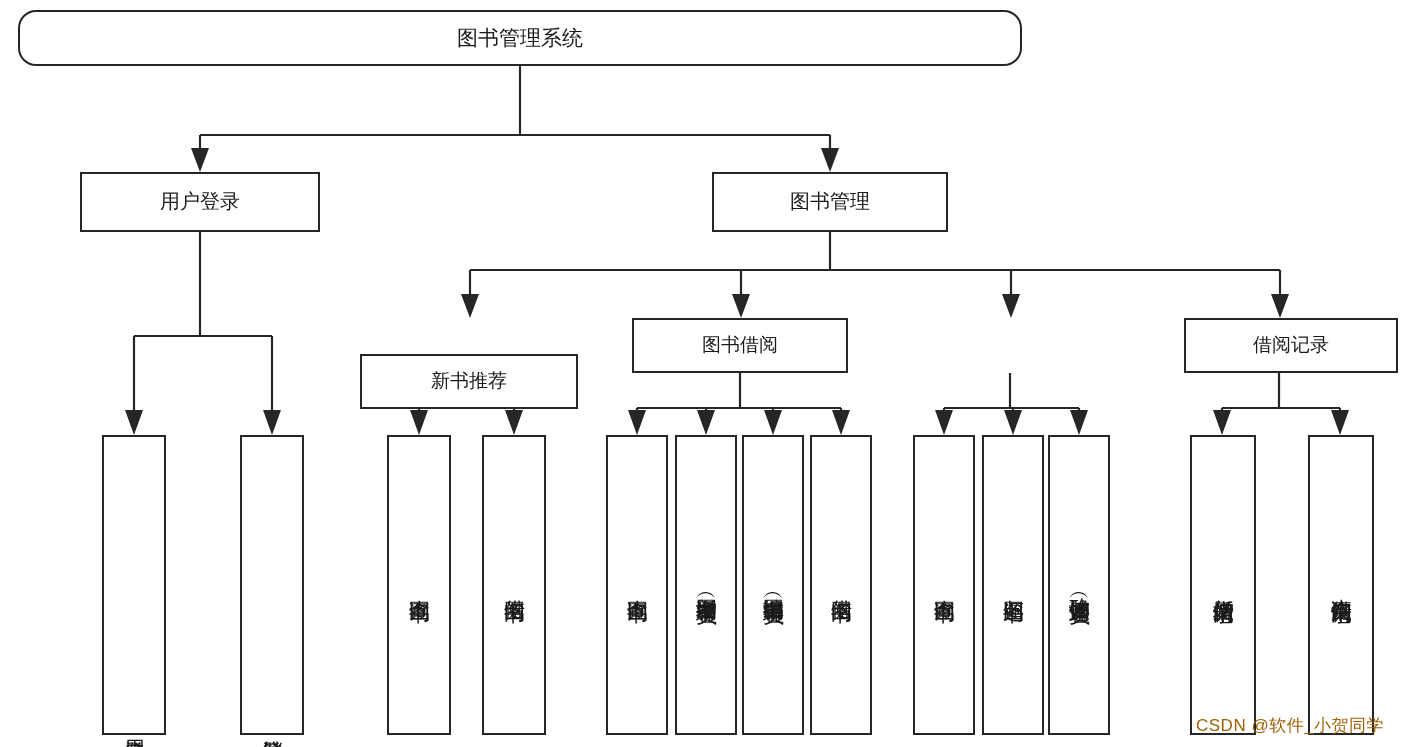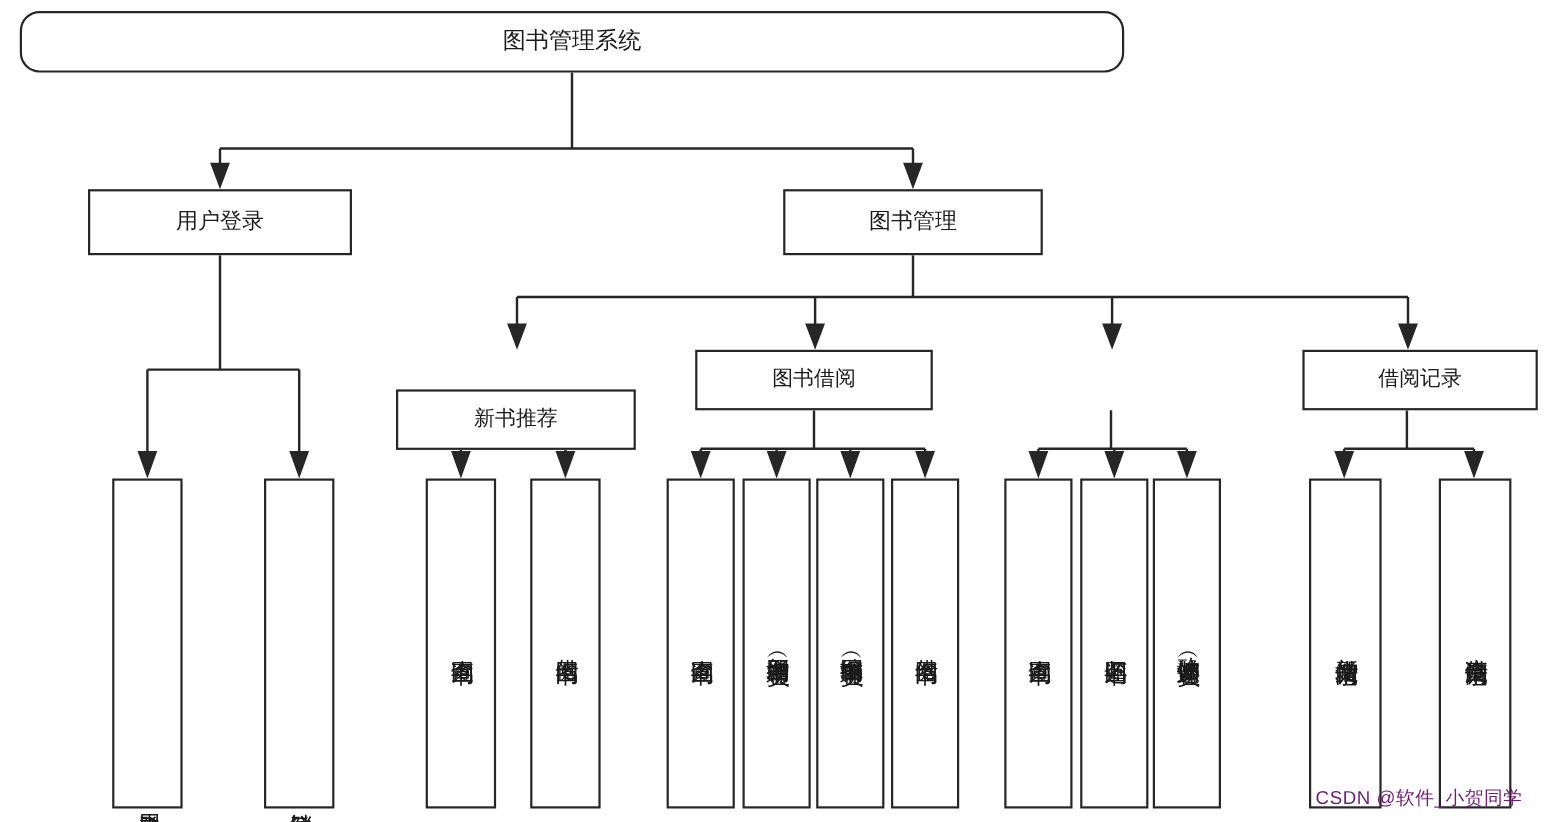--- a/index.html
+++ b/index.html
@@ -19,21 +19,21 @@
   .node.level1{font-size:20px;}
   .node.level2{font-size:19px;}
   .node.leaf{
     writing-mode:vertical-rl;text-orientation:upright;
     font-size:21px;letter-spacing:1px;
     align-items:center;justify-content:center;
     padding:6px 0;
   }
   .node.leaf.align-end{justify-content:flex-end;}
   .watermark{
-    position:absolute;font-size:17px;color:#701a75;
+    position:absolute;font-size:17px;color:#a16207;
     letter-spacing:0.5px;white-space:nowrap;
   }
   svg.links{position:absolute;left:0;top:0;width:1405px;height:747px;pointer-events:none;}
   svg.links path,svg.links line{stroke:#262626;stroke-width:2.2;fill:none;}
   svg.links polygon{fill:#262626;}
 </style>
 </head>
 <body>
 
 <div id="diagram">

